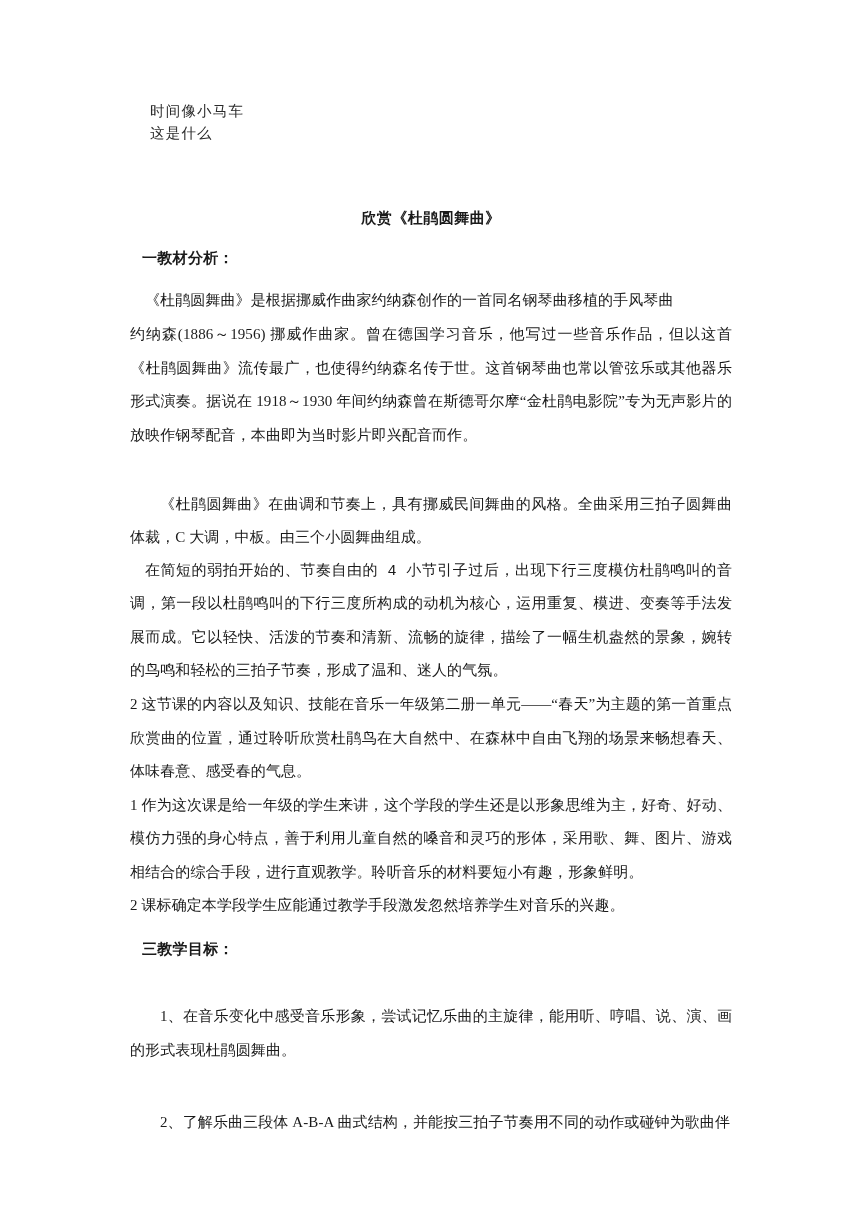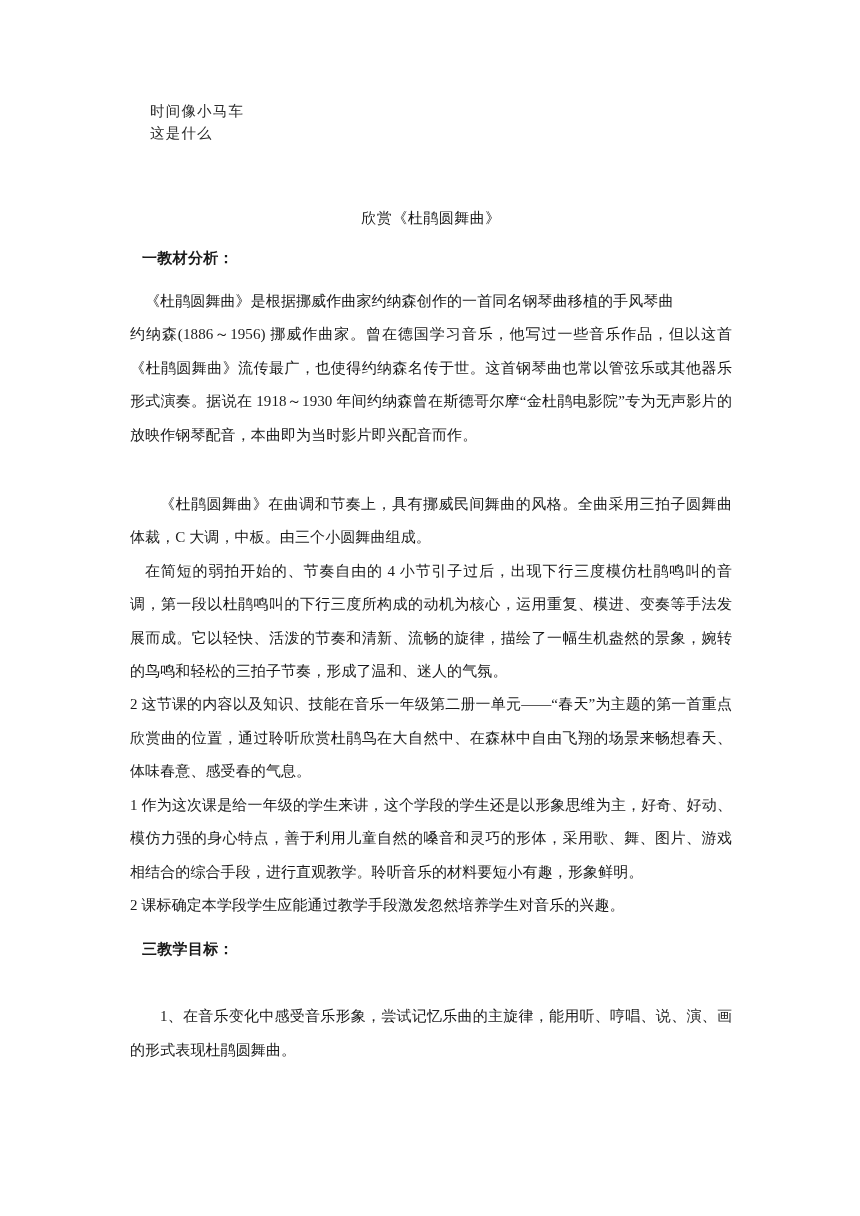--- a/index.html
+++ b/index.html
@@ -41,21 +41,21 @@
   
   .doc-body {
     position: absolute;
     left: 130px;
     top: 205px;
     width: 602px;
   }
 
   .doc-title {
     text-align: center;
-    font-weight: normal;
+    font-weight: bold;
     font-size: 15px;
     line-height: 26px;
     letter-spacing: 0.5px;
     margin: 0 0 6px 0;
   }
 
   .sec-heading {
     font-weight: bold;
     font-size: 15px;
     line-height: 30px;
@@ -65,21 +65,21 @@
 
   p.para {
     margin: 0;
     font-size: 15px;
     line-height: 33.4px;
     text-align: justify;
     text-justify: inter-ideograph;
     letter-spacing: 0.1px;
   }
   p.tight { line-height: 31px; }
-  p.indent1 { text-indent: 1em; }
+  p.indent1 { text-indent: 1em; font-family: Liberation Mono, monospace; }
   p.indent2 { text-indent: 2em; margin-top: 36px; }
 
   .spacer-sm { height: 3px; }
 </style>
 </head>
 <body>
 
 <div class="page">
 
   <div class="header-stub">
@@ -97,15 +97,16 @@
     <p class="para indent2">《杜鹃圆舞曲》在曲调和节奏上，具有挪威民间舞曲的风格。全曲采用三拍子圆舞曲体裁，C 大调，中板。由三个小圆舞曲组成。</p>
     <p class="para indent1">在简短的弱拍开始的、节奏自由的 4 小节引子过后，出现下行三度模仿杜鹃鸣叫的音调，第一段以杜鹃鸣叫的下行三度所构成的动机为核心，运用重复、模进、变奏等手法发展而成。它以轻快、活泼的节奏和清新、流畅的旋律，描绘了一幅生机盎然的景象，婉转的鸟鸣和轻松的三拍子节奏，形成了温和、迷人的气氛。</p>
     <p class="para">2 这节课的内容以及知识、技能在音乐一年级第二册一单元——“春天”为主题的第一首重点欣赏曲的位置，通过聆听欣赏杜鹃鸟在大自然中、在森林中自由飞翔的场景来畅想春天、体味春意、感受春的气息。</p>
 
     <p class="para">1 作为这次课是给一年级的学生来讲，这个学段的学生还是以形象思维为主，好奇、好动、模仿力强的身心特点，善于利用儿童自然的嗓音和灵巧的形体，采用歌、舞、图片、游戏相结合的综合手段，进行直观教学。聆听音乐的材料要短小有趣，形象鲜明。</p>
     <p class="para">2 课标确定本学段学生应能通过教学手段激发忽然培养学生对音乐的兴趣。</p>
 
     <div class="sec-heading">三教学目标：</div>
     <p class="para indent2">1、在音乐变化中感受音乐形象，尝试记忆乐曲的主旋律，能用听、哼唱、说、演、画的形式表现杜鹃圆舞曲。</p>
     <div class="spacer-sm"></div>
+    <p class="para indent2">2、了解乐曲三段体 A-B-A 曲式结构，并能按三拍子节奏用不同的动作或碰钟为歌曲伴</p>
 
   </div>
 </div>
 
 </body></html>

